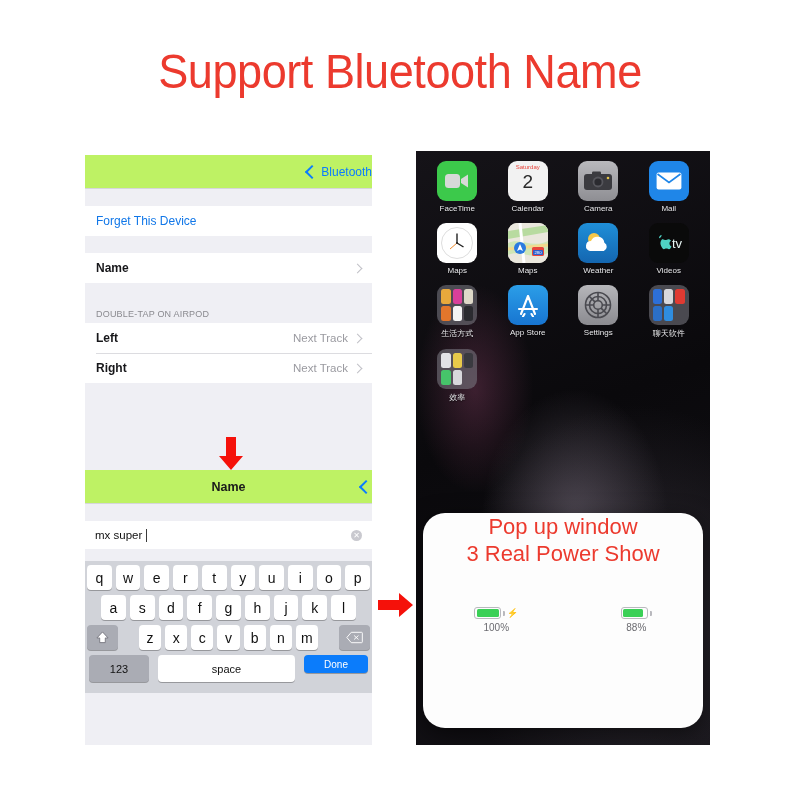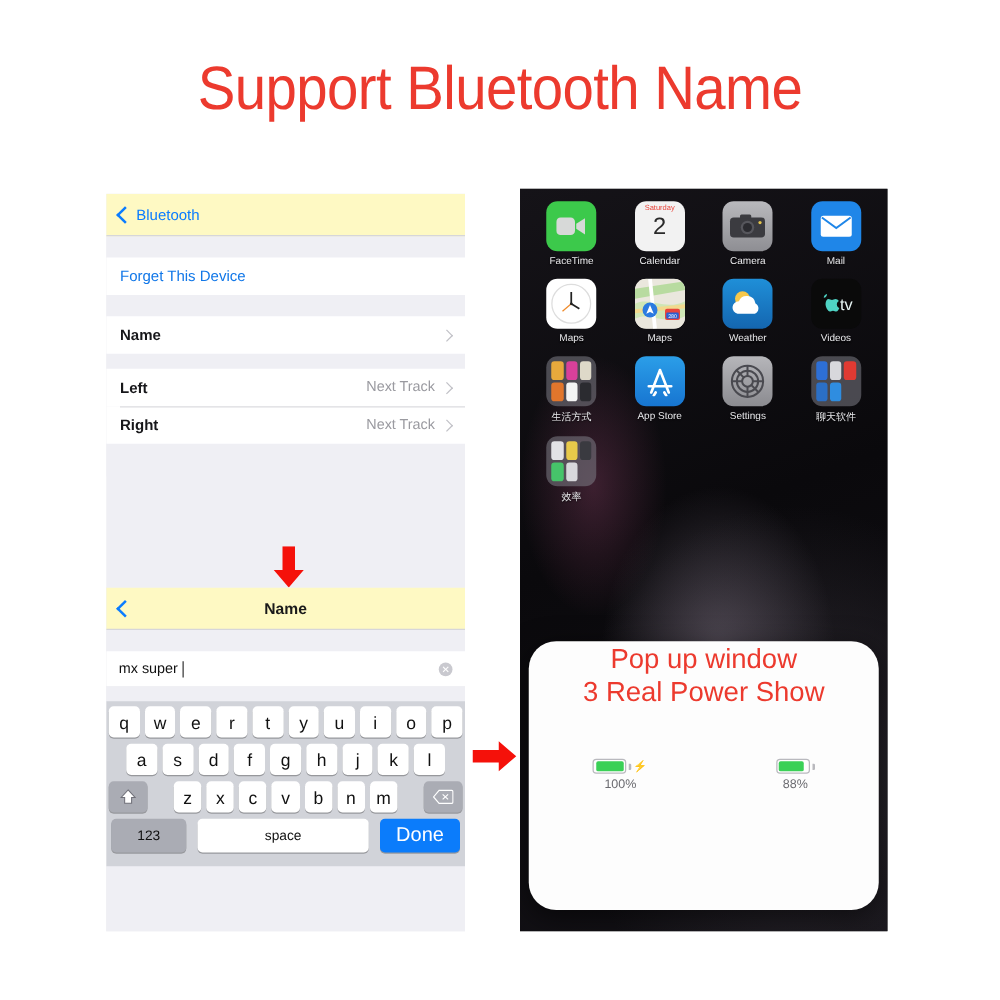--- a/index.html
+++ b/index.html
@@ -15,22 +15,22 @@
     font-family:"Liberation Sans Narrow","Liberation Sans",sans-serif;
     letter-spacing:-0.5px;white-space:nowrap;transform:scaleX(0.92);
   }
 
   
   .left-panel{
     position:absolute;left:85px;top:155px;width:287px;height:590px;
     background:#efeff4;overflow:hidden;
   }
   .ios-navbar{
-    height:33px;background:#fef9c3;border-bottom:1px solid #d6d6da;
-    display:flex;align-items:center;position:relative;
+    height:33px;background:#bef264;border-bottom:1px solid #d6d6da;
+    display:flex;align-items:center;position:relative;justify-content:flex-end;
   }
   .nav-back{
     display:flex;align-items:center;gap:3px;margin-left:10px;
     color:#0a7cff;font-size:12px;
   }
   .chev-back{
     width:8px;height:8px;border-left:2.2px solid #0a7cff;border-bottom:2.2px solid #0a7cff;
     transform:rotate(45deg);margin-right:1px;
   }
   .nav-title-c{
@@ -89,21 +89,21 @@
     display:flex;align-items:center;justify-content:center;
     font-size:14px;color:#111;box-shadow:0 1px 0 rgba(0,0,0,.28);
   }
   .kb-row.r2{padding:0 14px;}
   .kb-row.r3{padding:0 0px;}
   .key.fn{background:#aaacb4;flex:0 0 31px;}
   .key.sp{flex:0 0 13px;background:none;box-shadow:none;}
   .kb-row.r4{gap:9px;padding:0 2px;}
   .key.num{flex:0 0 60px;background:#aaacb4;font-size:11px;height:27px;}
   .key.space{flex:1;font-size:11px;height:27px;}
-  .key.done{flex:0 0 64px;background:#0b7cfb;color:#fff;font-size:16px;height:27px;}
+  .key.done{flex:0 0 64px;background:#0b7cfb;color:#fff;font-size:10px;height:18px;}
   .shift-g{width:13px;height:13px;}
   .bksp-g{width:17px;height:13px;}
 
   
   .right-panel{
     position:absolute;left:416px;top:151px;width:294px;height:594px;
     background:#0b0b0d;overflow:hidden;
   }
   .wallpaper{
     position:absolute;inset:0;
@@ -193,20 +193,21 @@
   <div class="gap"></div>
 
   <div class="cell">
     <span class="lbl">Name</span>
     <span class="chev-wrap">
         <span class="chev-r"></span>
       </span>
   </div>
 
   <div class="gap-sm"></div>
+  <div class="section-hd">DOUBLE-TAP ON AIRPOD</div>
 
   <div class="cell">
     <span class="lbl">Left</span>
     <span class="val">Next Track</span>
     <span class="chev-wrap">
         <span class="chev-r"></span>
       </span>
   </div>
   <div class="cell">
     <span class="lbl">Right</span>

